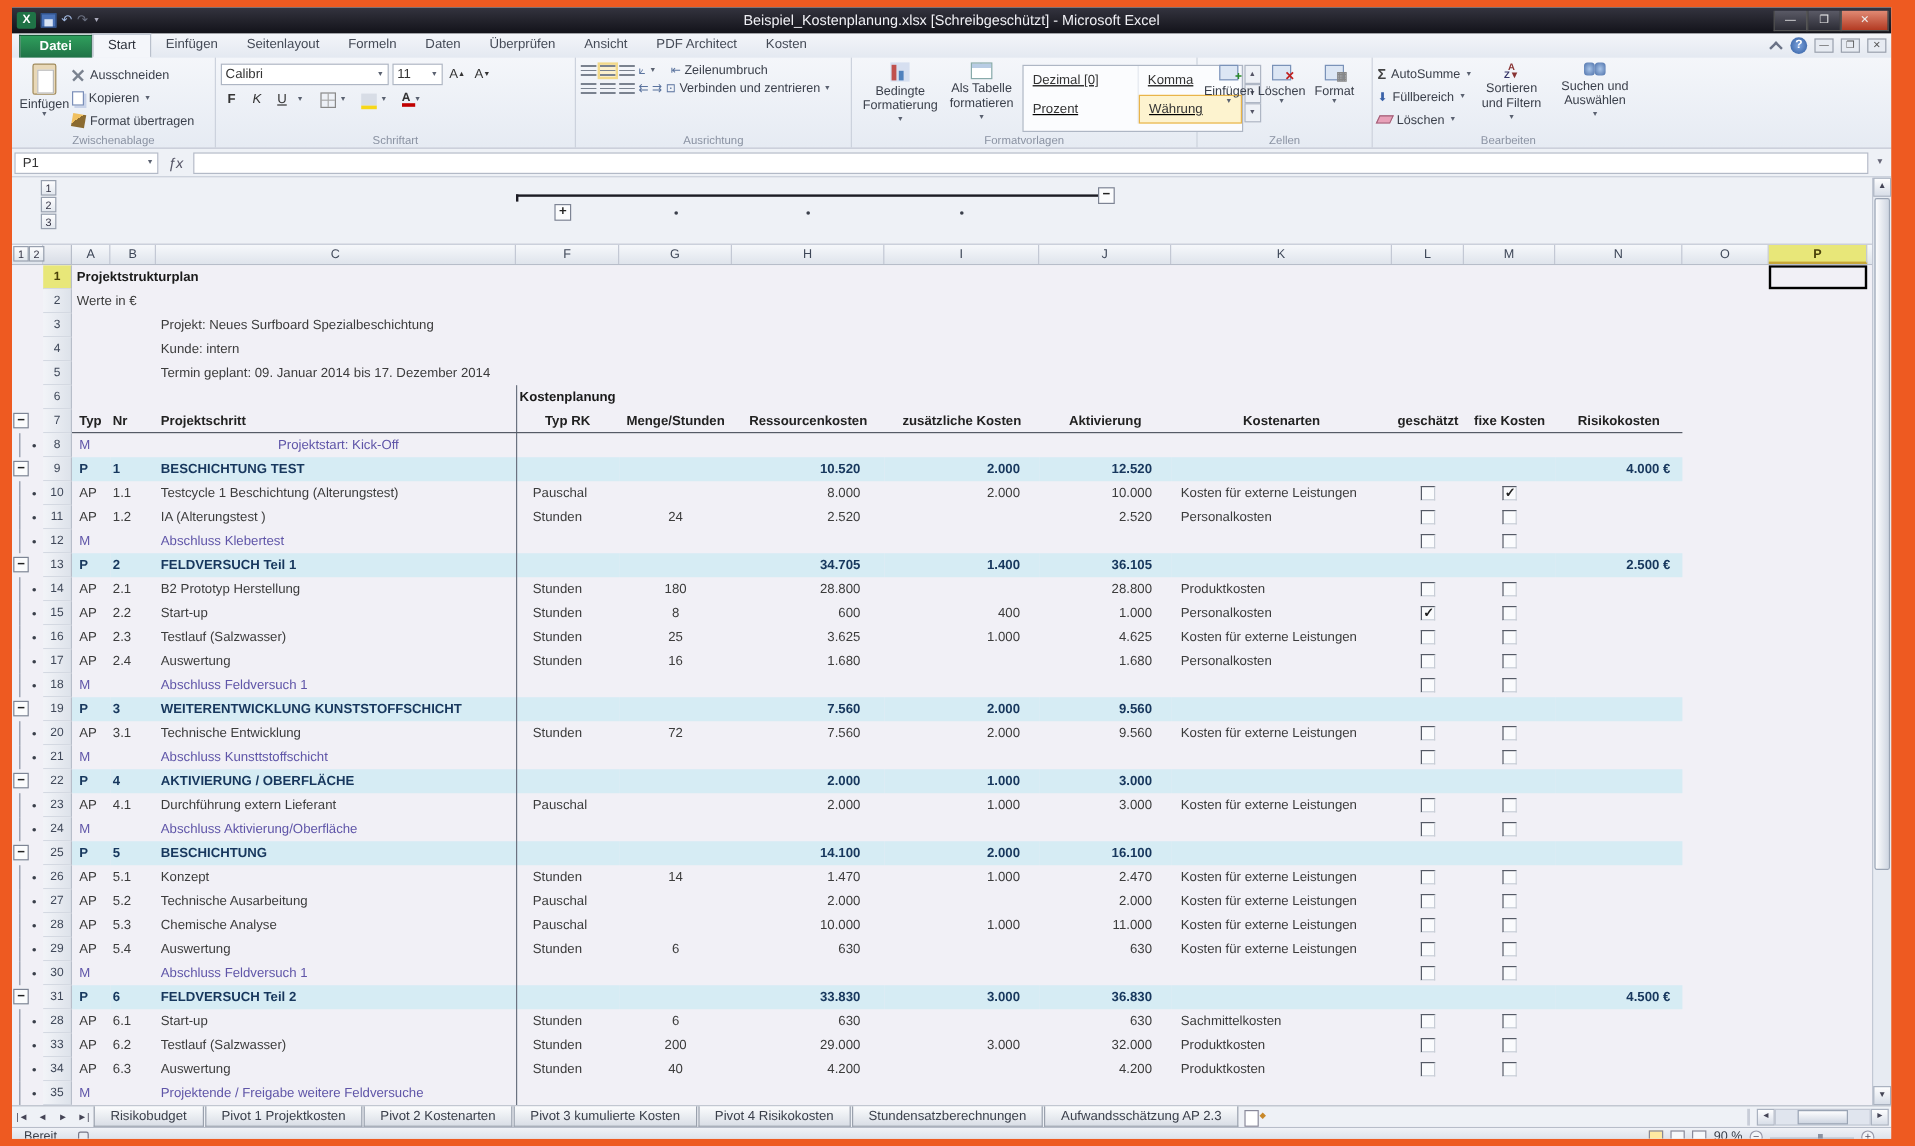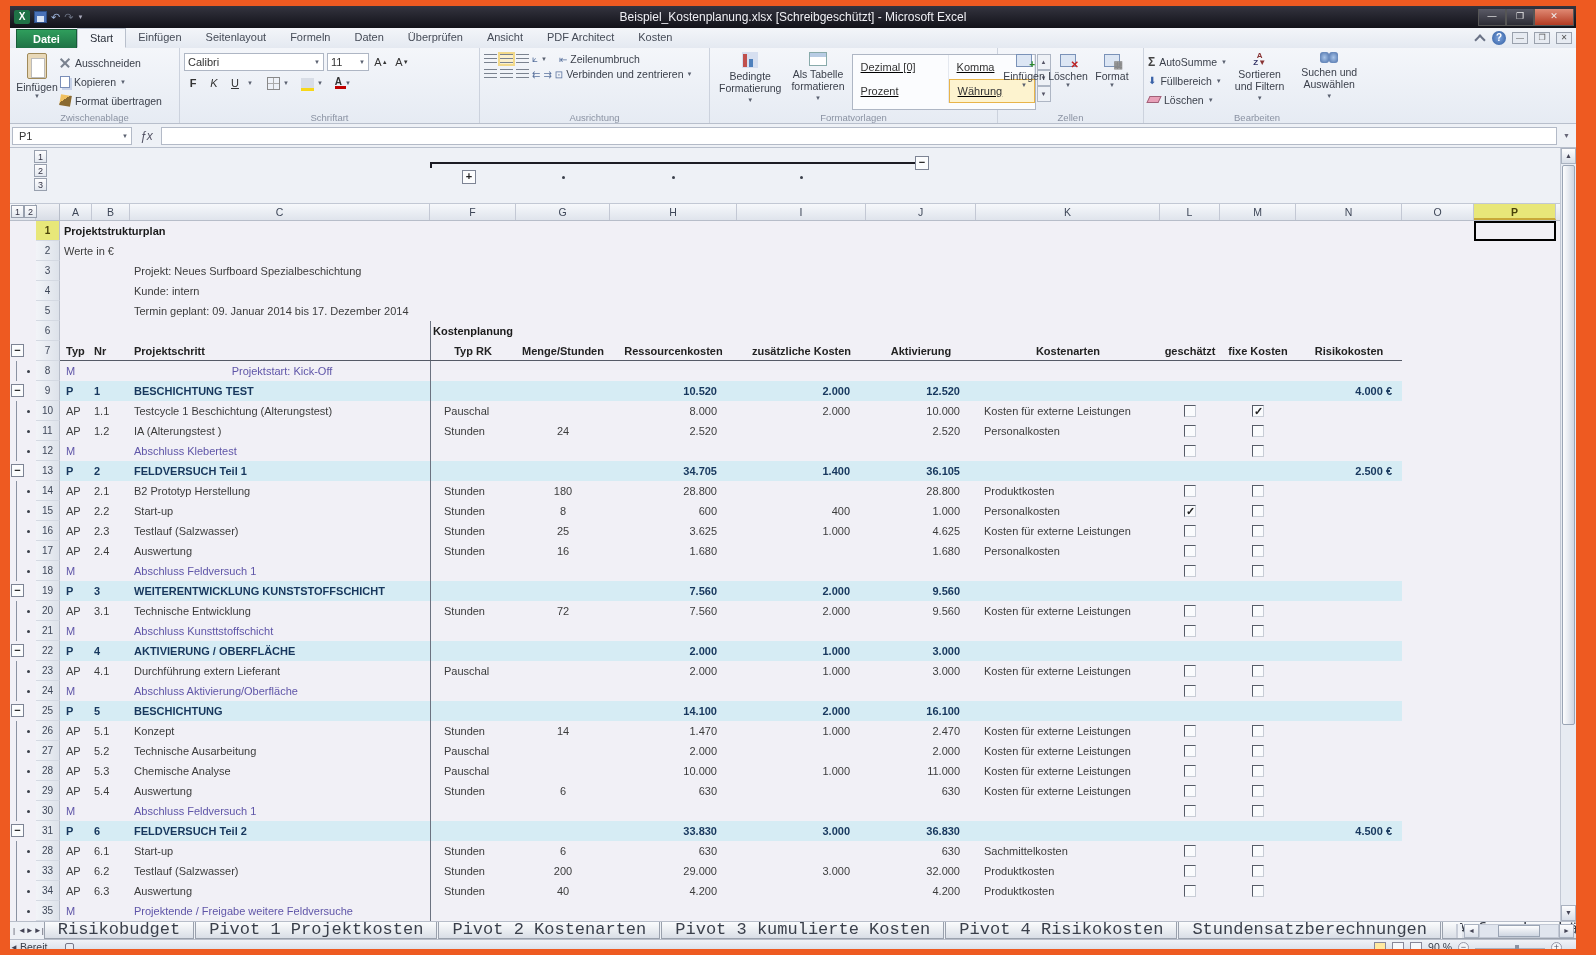--- a/index.html
+++ b/index.html
@@ -137,21 +137,21 @@
   .infotext { position:absolute; font-size:11px; color:#3c3c3c; line-height:20px; white-space:nowrap; }
   .infotext.b { font-weight:bold; color:#1a1a1a; }
   .cb { display:inline-block; width:12px; height:12px; margin-top:4px; border-top:1.5px solid #555a66; border-left:1.5px solid #555a66; border-right:1px solid #c8cdd6; border-bottom:1px solid #c8cdd6; background:#fafbfd; position:relative; }
   .cb.on::after { content:"\2713"; position:absolute; left:1px; top:-5px; font-size:11px; color:#222; font-weight:bold; }
   .ovl { position:absolute; background:#6b7280; }
   .sel-cell { position:absolute; border:2px solid #000; background:transparent; }
 
   
   .sheettabs { height:18px; background:#eef1f6; border-top:1px solid #b7bdc9; display:flex; align-items:stretch; flex:none; position:relative; }
   .navbtn { width:17px; font-size:8px; color:#445; text-align:center; line-height:17px; }
-  .stab { border:1px solid #9aa1ad; border-top:none; background:linear-gradient(#fbfcfd,#d9dee6); font-size:17px; color:#3a3f4a; padding:0 13px; line-height:16px; margin-right:1px; white-space:nowrap;font-family:Liberation Mono, monospace; }
+  .stab { border:1px solid #9aa1ad; border-top:none; background:linear-gradient(#fbfcfd,#d9dee6); font-size:11px; color:#3a3f4a; padding:0 13px; line-height:16px; margin-right:1px; white-space:nowrap; }
   .addsheet { width:22px; position:relative; }
   .addsheet::before { content:""; position:absolute; left:4px; top:3px; width:10px; height:12px; background:#fff; border:1px solid #889; }
   .addsheet::after { content:"\25c6"; position:absolute; right:0px; top:4px; font-size:7px; color:#c8882a; }
   .hscroll { position:absolute; right:2px; top:2px; display:flex; height:14px; align-items:center; }
   .hs-btn { width:15px; height:14px; border:1px solid #aab2c0; background:linear-gradient(#fdfdfe,#d8dee8); font-size:7px; color:#445; text-align:center; line-height:12px; }
   .hs-track { width:80px; height:14px; background:#e0e5ee; border:1px solid #c2c8d4; position:relative; }
   .hs-thumb { position:absolute; left:18px; top:0; width:42px; height:12px; background:linear-gradient(#fdfdfe,#cfd6e2); border:1px solid #9aa4b4; }
   .splitter { width:6px; height:14px; background:linear-gradient(90deg,#c8cdd8 2px,#eef1f6 2px); margin-right:2px; }
 
   

